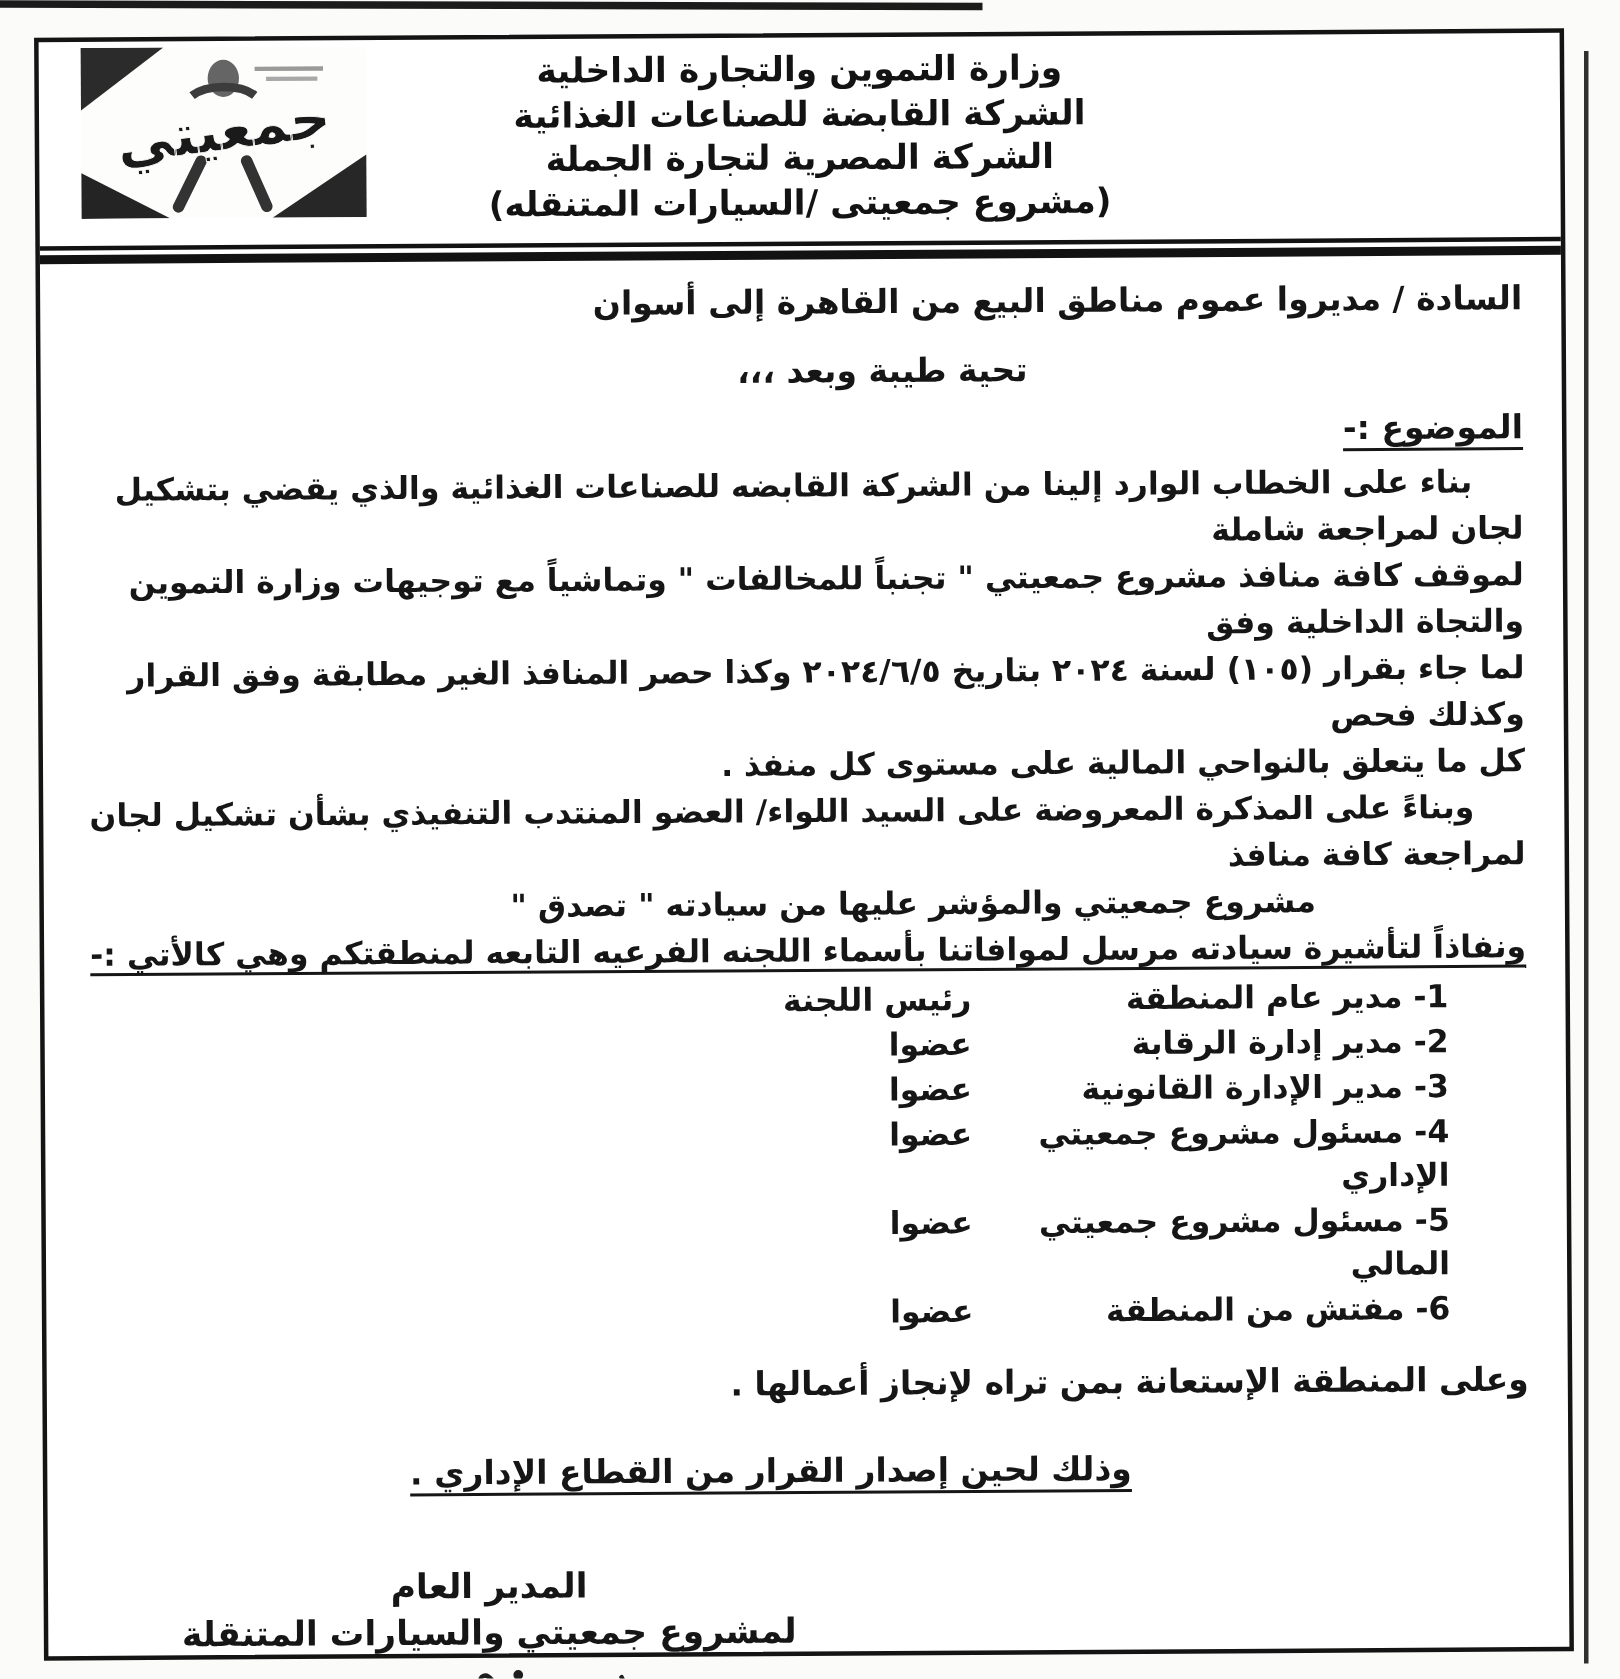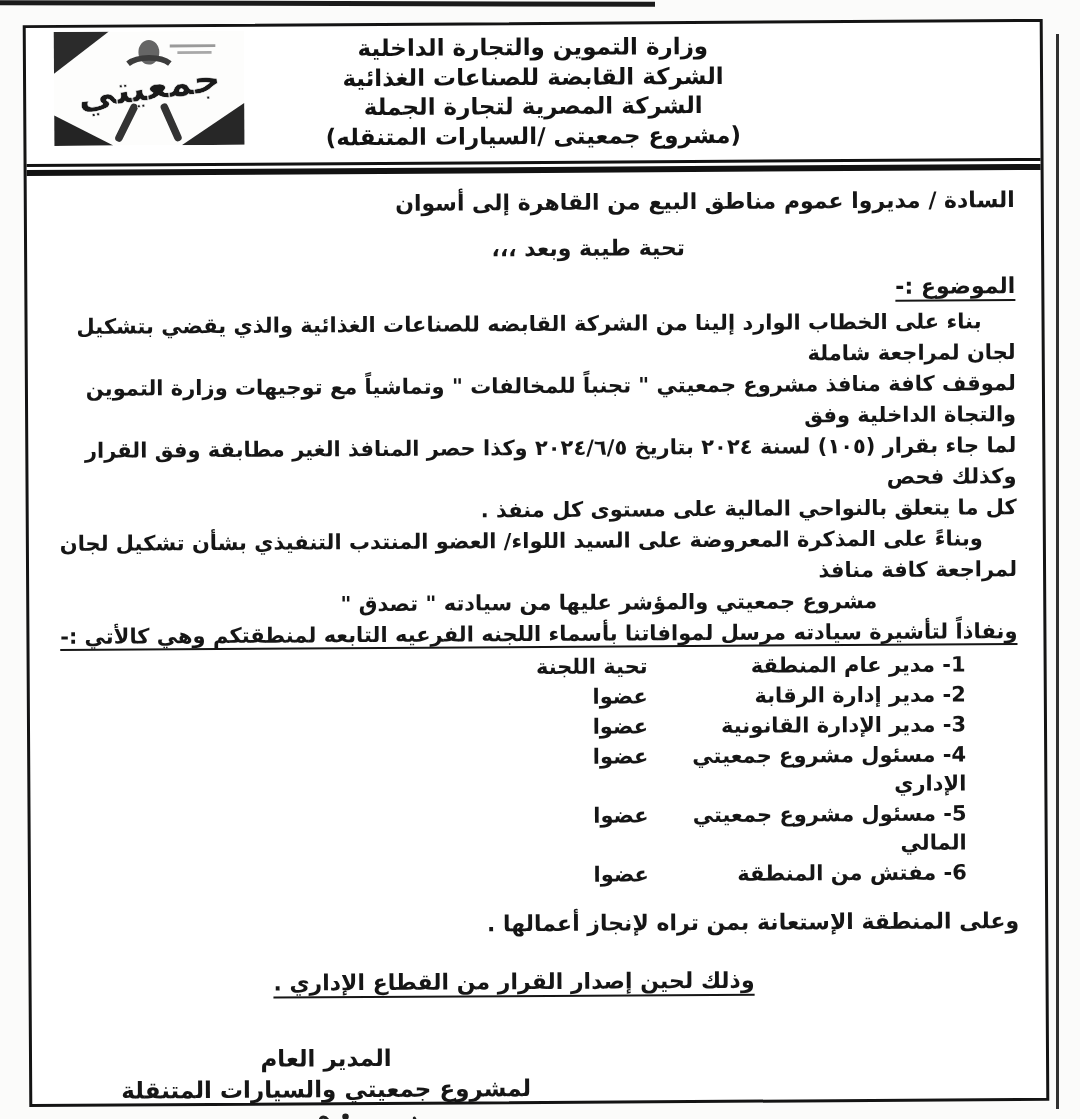--- a/index.html
+++ b/index.html
@@ -79,21 +79,21 @@
 لما جاء بقرار (١٠٥) لسنة ٢٠٢٤ بتاريخ ٢٠٢٤/٦/٥ وكذا حصر المنافذ الغير مطابقة وفق القرار وكذلك فحص
 كل ما يتعلق بالنواحي المالية على مستوى كل منفذ .</div>
 
       <div class="para2a">وبناءً على المذكرة المعروضة على السيد اللواء/ العضو المنتدب التنفيذي بشأن تشكيل لجان لمراجعة كافة منافذ</div>
       <div class="para2b">مشروع جمعيتي والمؤشر عليها من سيادته " تصدق "</div>
 
       <div class="cintro">ونفاذاً لتأشيرة سيادته مرسل لموافاتنا بأسماء اللجنه الفرعيه التابعه لمنطقتكم  وهي كالأتي :-</div>
 
       <div class="clist">
         <div>1- مدير عام المنطقة</div>
-        <div>تحية اللجنة</div>
+        <div>رئيس اللجنة</div>
         <div>2- مدير إدارة الرقابة</div>
         <div>عضوا</div>
         <div>3- مدير الإدارة القانونية</div>
         <div>عضوا</div>
         <div>4- مسئول مشروع جمعيتي الإداري</div>
         <div>عضوا</div>
         <div>5- مسئول مشروع جمعيتي المالي</div>
         <div>عضوا</div>
         <div>6- مفتش من المنطقة</div>
         <div>عضوا</div>

